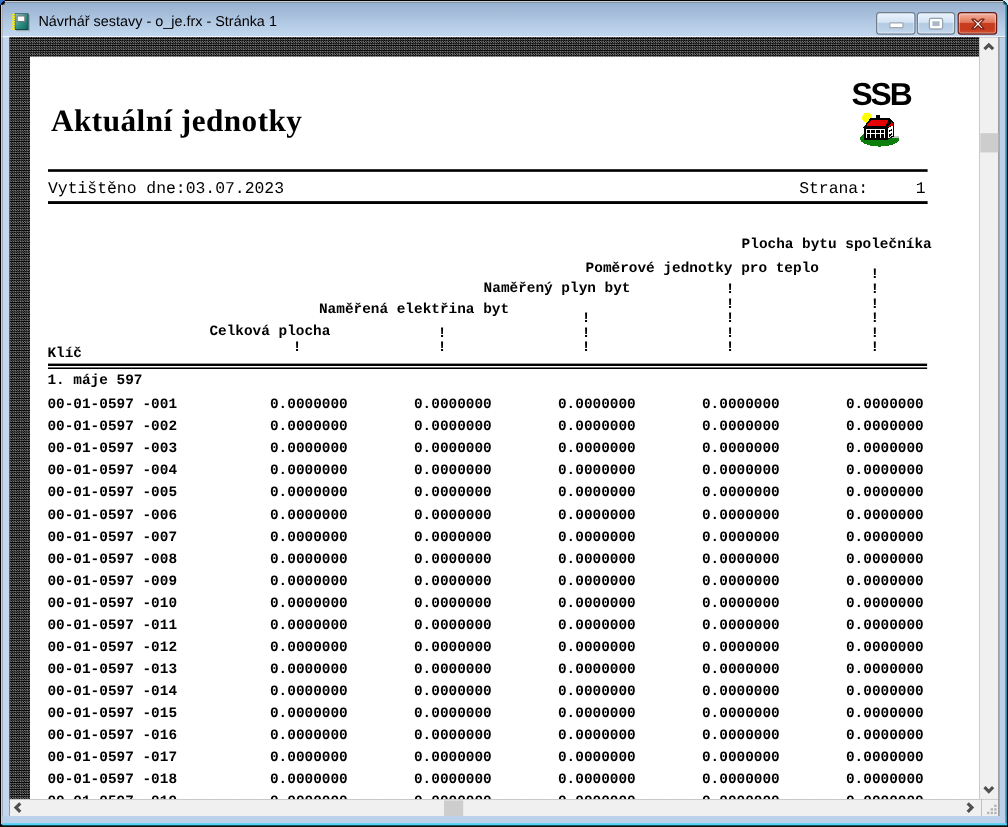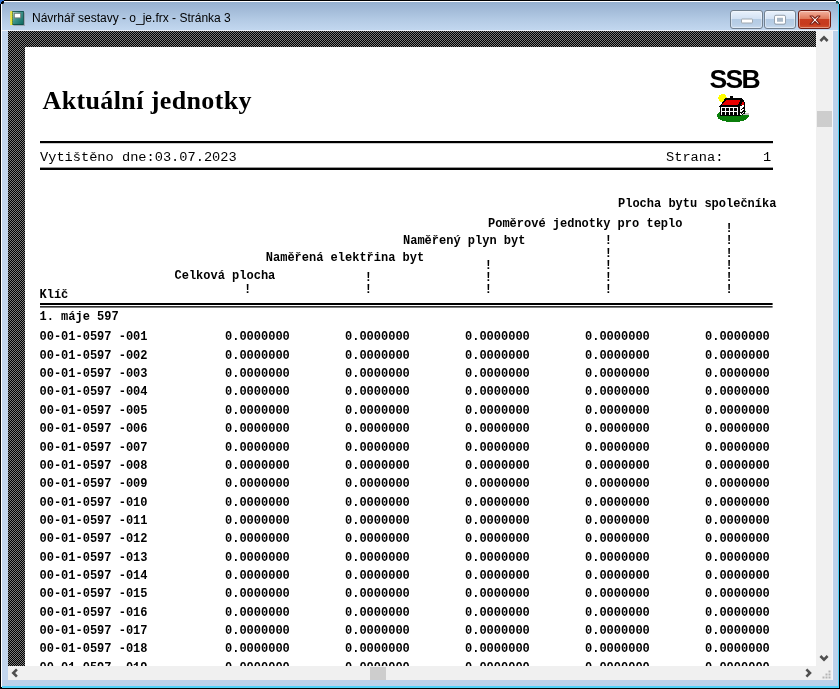--- a/index.html
+++ b/index.html
@@ -40,21 +40,21 @@
 <g fill="#ffee00">
 <rect x="1.2" y="0.4" width="2.3" height="1.4"></rect>
       <rect x="1.2" y="2.4" width="2.3" height="1.4"></rect>
 <rect x="1.2" y="4.4" width="2.3" height="1.4"></rect>
       <rect x="1.2" y="6.4" width="2.3" height="1.4"></rect>
 <rect x="1.2" y="8.4" width="2.3" height="1.4"></rect>
       <rect x="1.2" y="10.4" width="2.3" height="1.4"></rect>
 <rect x="1.2" y="12.4" width="2.3" height="1.4"></rect>
     </g>
 </svg>
-<div class="abs" style="left:32px;top:10.5px;font-size:12px;line-height:15px;color:#000">Návrhář sestavy - o_je.frx - Stránka 3</div>
+<div class="abs" style="left:32px;top:10.5px;font-size:12px;line-height:15px;color:#000">Návrhář sestavy - o_je.frx - Stránka 1</div>
 <div style="position:absolute;left:730px;top:10px;width:31px;height:17px;background:linear-gradient(180deg,#e9f2fc 0%,#d3e2f4 45%,#b3cbe4 50%,#b9cfe6 80%,#cadcf0 100%);border:1px solid #71808f;border-radius:3px;box-shadow:inset 0 0 0 1px rgba(255,255,255,0.4)">
     <div style="position:absolute;left:50%;top:60%;transform:translate(-50%,-50%);width:10px;height:3px;background:#fff;border:1px solid #9fa8b0;border-radius:1px"></div>
   </div>
 <div style="position:absolute;left:764px;top:10px;width:30px;height:17px;background:linear-gradient(180deg,#e9f2fc 0%,#d3e2f4 45%,#b3cbe4 50%,#b9cfe6 80%,#cadcf0 100%);border:1px solid #71808f;border-radius:3px;box-shadow:inset 0 0 0 1px rgba(255,255,255,0.4)">
     <div style="position:absolute;left:50%;top:50%;transform:translate(-50%,-50%);width:6px;height:4.5px;background:#a9b8c7;border:2px solid #fff;outline:1px solid #96a1ac;border-radius:1px"></div>
   </div>
 <div style="position:absolute;left:798px;top:10px;width:31px;height:17px;background:linear-gradient(180deg,#f3b2a0 0%,#e07a5c 45%,#c83c20 50%,#c63a1e 78%,#d0532f 100%);border:1px solid #6e1a10;border-radius:3px;box-shadow:inset 0 0 0 1px rgba(255,255,255,0.4)">
     <svg width="13" height="10" viewBox="0 0 13 10" style="position:absolute;left:50%;top:50%;transform:translate(-50%,-50%)">
       <path d="M1.5 1 L4 1 L6.5 3.4 L9 1 L11.5 1 L7.9 4.9 L11.5 9 L9 9 L6.5 6.4 L4 9 L1.5 9 L5.1 4.9 Z" fill="#fff" stroke="#7d2014" stroke-width="1.1" stroke-linejoin="round"></path>
     </svg>

